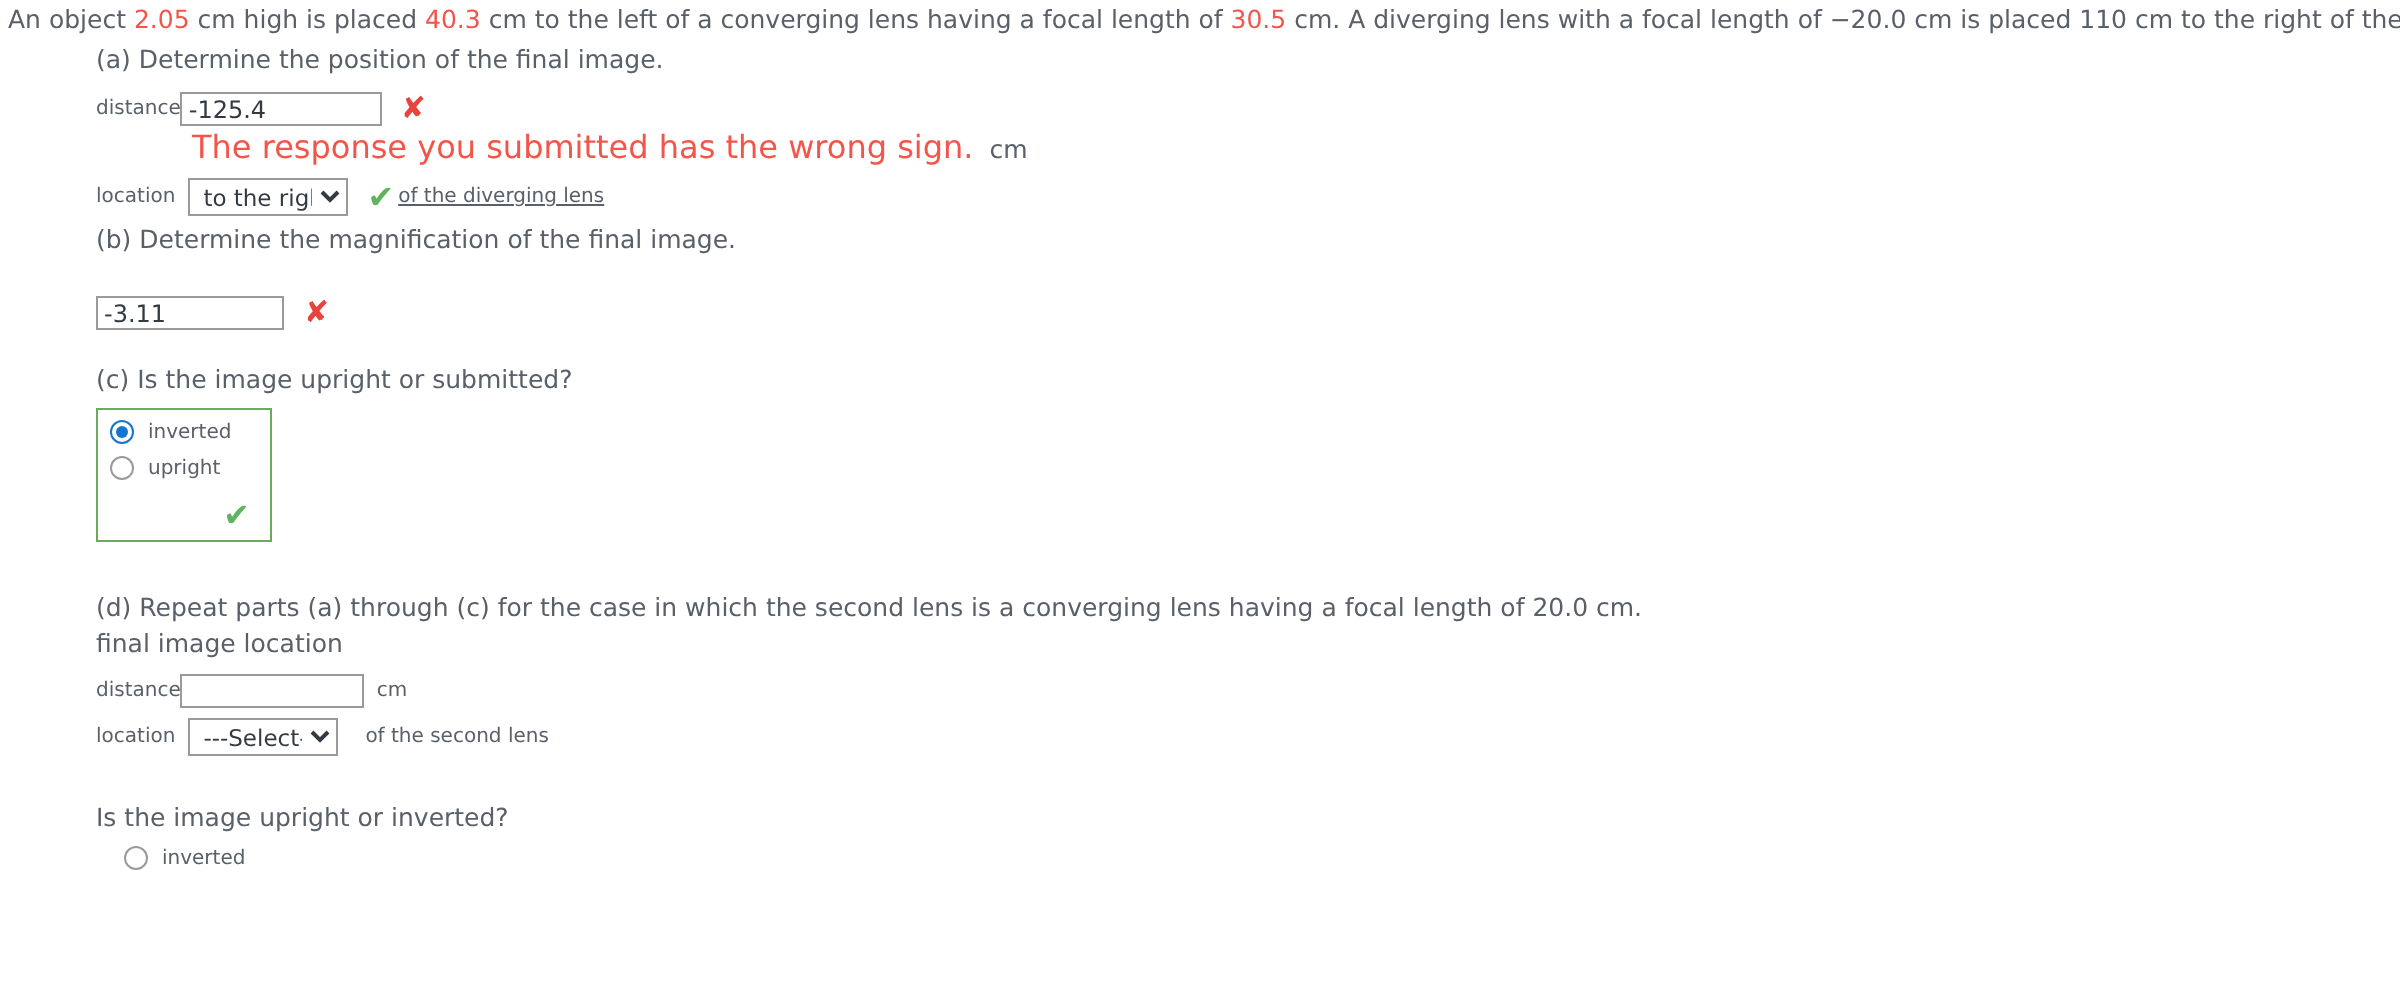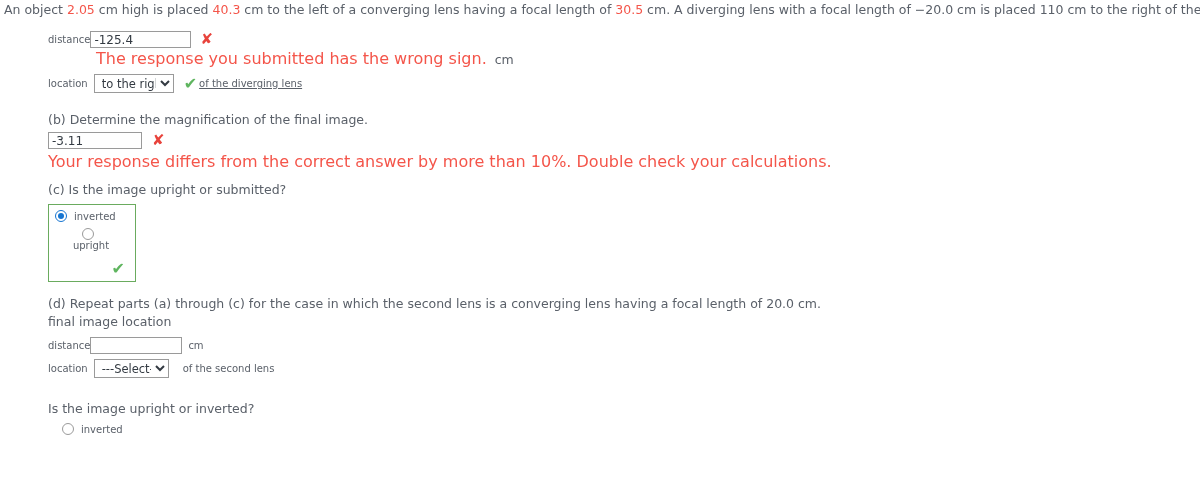--- a/index.html
+++ b/index.html
@@ -125,20 +125,21 @@
   }
 </style>
 </head>
 <body>
 
 <div class="stem">
   <span>An object </span><span class="val">2.05</span><span> cm high is placed </span><span class="val">40.3</span><span> cm to the left of a converging lens having a focal length of </span><span class="val">30.5</span><span> cm. A diverging lens with a focal length of −20.0 cm is placed 110 cm to the right of the converging lens.</span>
 </div>
 
 <div class="part" style="top:22px;">
+  <div class="qline">(a) Determine the position of the final image.</div>
 
   <div class="row" style="margin-top:9px;">
     <span class="lbl">distance</span>
     <input class="tb w150" type="text" value="-125.4" style="">
     <span class="mark xmark" style="margin-left:9px;">✘</span>
   </div>
 
   <div style="margin-top:1px; margin-left:48px;">
     <span class="err">The response you submitted has the wrong sign.</span>
     <span class="gray-unit" style="margin-left:4px;">cm</span>
@@ -150,39 +151,36 @@
       <option>to the right</option>
     </select>
     <span class="mark cmark" style="margin-left:10px;">✔</span>
     <span class="lbl" style="margin-left:2px;text-decoration:underline;">of the diverging lens</span>
   </div>
 </div>
 
 <div class="part" style="top:112px;">
   <div class="qline">(b) Determine the magnification of the final image.</div>
 
-  <div class="row" style="margin-top:5px;">
+  <div class="row" style="margin-top:21px;">
     <input class="tb w155" type="text" value="-3.11" style="">
     <span class="mark xmark" style="margin-left:10px;">✘</span>
   </div>
 
-  <div style="margin-top:3px;">
-    <span class="err">Your response differs from the correct answer by more than 10%. Double check your calculations.</span>
-  </div>
 </div>
 
 <div class="part" style="top:182px;">
   <div class="qline">(c) Is the image upright or submitted?</div>
 
   <div class="greenbox" style="margin-top:7px; width:88px;">
     <div class="radio-row">
       <span class="radio sel"></span>
       <span class="lbl">inverted</span>
     </div>
-    <div class="radio-row" style="margin-bottom:2px;flex-direction:column;">
+    <div class="radio-row" style="margin-bottom:2px;">
       <span class="radio"></span>
       <span class="lbl">upright</span>
     </div>
     <div class="check-holder" style="margin-top:10px;">
       <span class="mark cmark">✔</span>
     </div>
   </div>
 </div>
 
 <div class="part" style="top:296px;">

